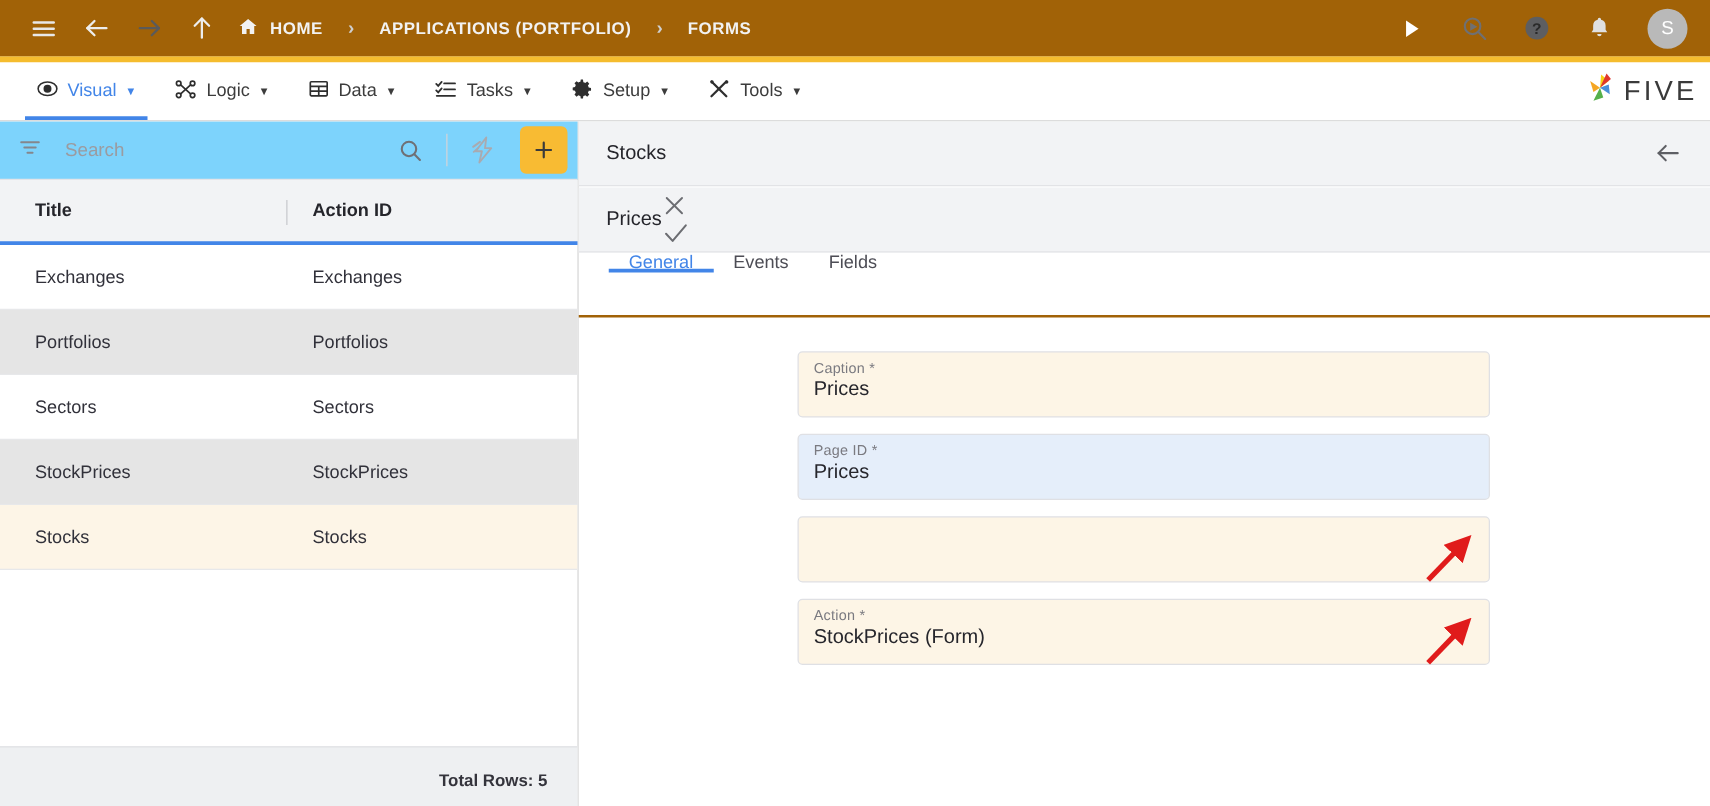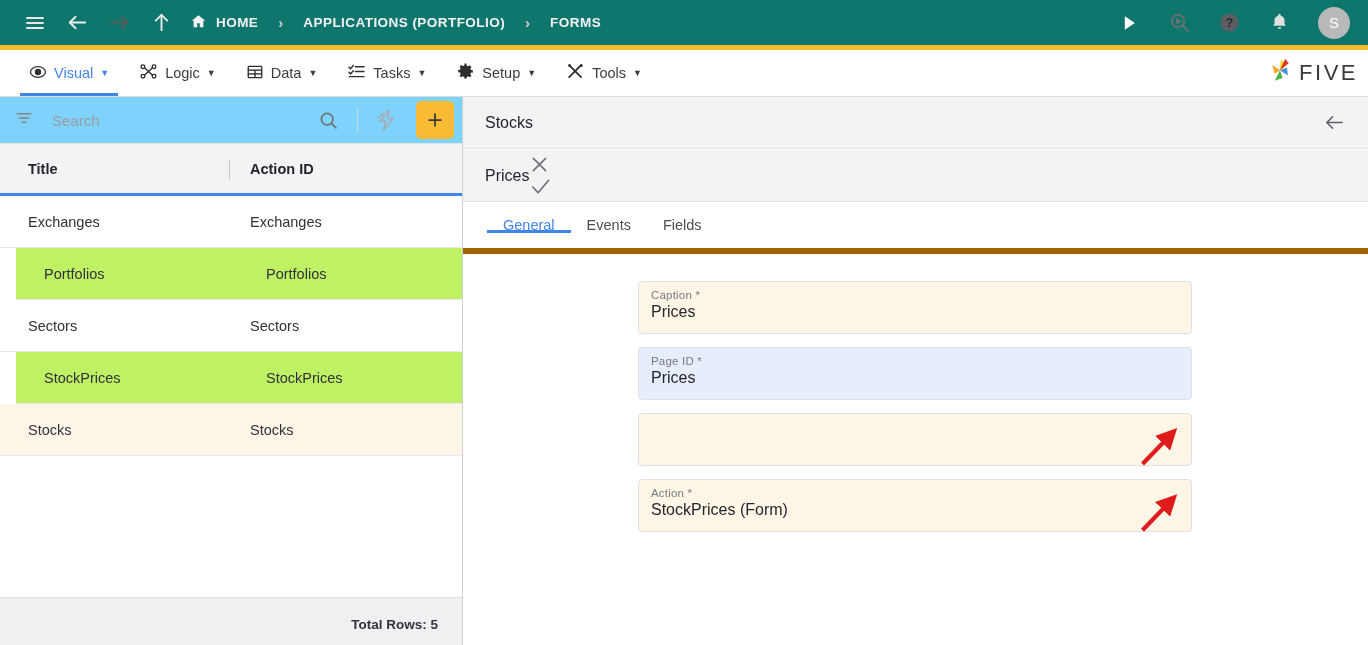--- a/index.html
+++ b/index.html
@@ -5,21 +5,21 @@
   * { box-sizing: border-box; margin: 0; padding: 0; }
   html, body {
     width: 1368px; height: 645px;
     font-family: "Liberation Sans", sans-serif;
     background: #ffffff;
     overflow: hidden;
   }
 
   
   .topbar {
-    height: 45px; background: #0f766e;
+    height: 45px; background: #a16207;
     display: flex; align-items: center;
     padding: 16px 14px;
     position: relative;
   }
   .topbar-accent {
     height: 5px; background: #f5bc2e; width: 100%;
   }
   .tb-icon {
     width: 42px; height: 45px;
     display: flex; align-items: center; justify-content: center;
@@ -115,21 +115,21 @@
   .head-sep {
     position: absolute; left: 229px; top: 16px;
     width: 1px; height: 20px; background: #c8c9cd;
   }
 
   .tbl-body { flex: 1; overflow: hidden; }
   .row {
     height: 52px; display: flex; align-items: center;
     border-bottom: 1px solid #e7e8ea; cursor: pointer;
   }
-  .row.alt { background: #bef264; margin-left: 16px; }
+  .row.alt { background: #e5e5e5; }
   .row.sel { background: #fdf5e7; }
   .cell { font-size: 14.5px; color: #31313a; }
   .cell-title { width: 232px; padding-left: 28px; }
   .cell-action { padding-left: 18px; }
 
   .tbl-foot {
     height: 53px; background: #eef0f2;
     border-top: 1px solid #dfe1e4;
     display: flex; align-items: center; justify-content: flex-end;
     padding-right: 24px;
@@ -149,22 +149,22 @@
   .card-head {
     height: 52px; background: #f2f3f5;
     border-bottom: 1px solid #e2e3e6;
     display: flex; align-items: center; padding: 0 22px;
     margin-top: 1px;
   }
   .card-title { font-size: 16px; color: #25252b; }
   .head-icon { cursor: pointer; color: #6c6d72; display: flex; align-items: center; }
 
   .tabs {
-    height: 52px; display: flex; align-items: center;
-    border-bottom: 6px solid #a16207; padding-left: 24px;
+    height: 52px; display: flex; align-items: flex-start;
+    border-bottom: 2px solid #a16207; padding-left: 24px;
   }
   .tab {
     display: flex; align-items: center; padding: 0 16px;
     font-size: 14.5px; color: #4d4d55; cursor: pointer; position: relative;
   }
   .tab.active { color: #4285e8; }
   .tab.active::after {
     content: ""; position: absolute; left: 0; right: 0; bottom: 0;
     height: 3px; background: #4285e8;
   }

